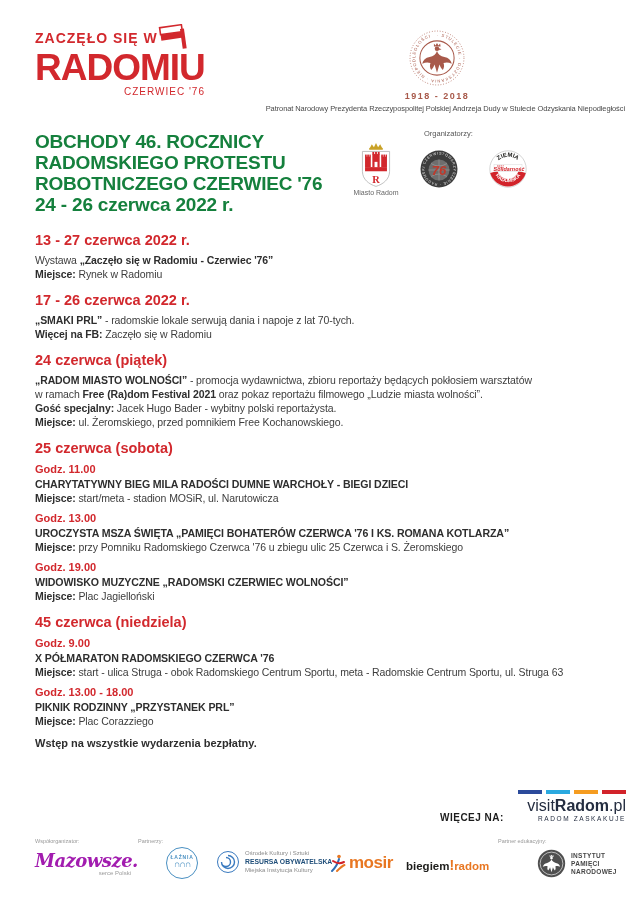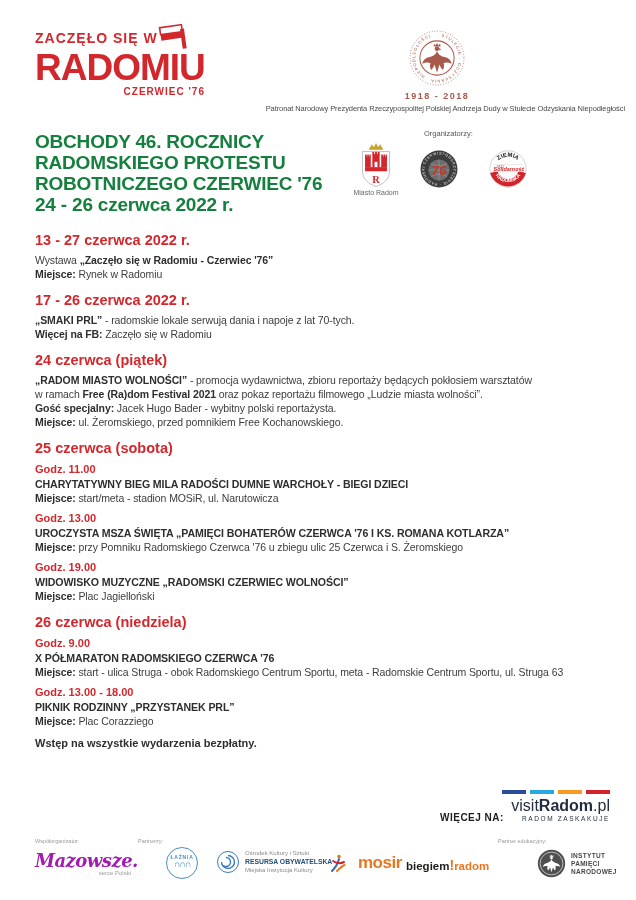--- a/index.html
+++ b/index.html
@@ -3,21 +3,21 @@
 <meta charset="utf-8">
 <style>
   html,body{margin:0;padding:0;background:#e9e9e9;}
   .page{position:relative;width:636px;height:900px;background:#ffffff;margin:0 auto;
         font-family:"Liberation Sans",sans-serif;overflow:hidden;}
 
   
   .logo{position:absolute;left:35px;top:30px;width:170px;color:#d2282d;}
   .logo-top{font-size:14px;font-weight:700;letter-spacing:1px;}
   .logo-main{font-size:37px;font-weight:700;letter-spacing:-1px;line-height:40px;margin-top:2px;}
-  .logo-sub{font-size:10px;font-weight:700;text-align:right;letter-spacing:1px;margin-top:-2px;}
+  .logo-sub{font-size:10px;font-weight:400;text-align:right;letter-spacing:1px;margin-top:-2px;}
   .logo-flag{position:absolute;left:116px;top:-6px;}
 
   
   .seal{position:absolute;left:404px;top:30px;width:66px;text-align:center;color:#a8594a;}
   .seal-years{font-size:9px;font-weight:700;letter-spacing:1.5px;margin-top:1px;}
 
   .patronage{position:absolute;right:11px;top:104px;font-size:7.5px;color:#4a4a4a;
              white-space:nowrap;letter-spacing:-0.1px;}
 
   
@@ -34,42 +34,42 @@
   .date-heading:first-child{margin-top:0;}
   .time{font-size:11px;font-weight:700;color:#d2282d;line-height:12px;margin:7px 0 2px;}
   .line{font-size:10.5px;line-height:14px;color:#3d3d3d;letter-spacing:-0.1px;}
   .line b{font-weight:700;color:#2e2e2e;}
   .tl{font-size:10.6px;line-height:14px;font-weight:700;color:#2e2e2e;letter-spacing:-0.1px;}
   .note{font-size:11px;font-weight:700;color:#2e2e2e;margin-top:9px;}
 
   
   .more-label{position:absolute;left:440px;top:812px;font-size:10px;font-weight:700;
               letter-spacing:0.5px;color:#1c1c1c;}
-  .visitradom{position:absolute;left:502px;top:790px;width:108px;}
+  .visitradom{position:absolute;left:518px;top:790px;width:108px;}
   .vr-bars{display:flex;gap:4px;height:4px;}
   .vr-bars span{flex:1;height:4px;}
   .vr-b1{background:#2b4a9b;} .vr-b2{background:#2aa9e0;} .vr-b3{background:#f59c20;} .vr-b4{background:#d2232a;}
   .vr-text{font-size:16px;color:#242d40;text-align:right;margin-top:3px;line-height:17px;}
   .vr-text b{font-weight:700;}
   .vr-tag{font-size:6.5px;letter-spacing:1.6px;color:#242d40;text-align:right;margin-top:1px;}
 
   
   .flabel{position:absolute;font-size:5.5px;color:#999;}
   .mazowsze{position:absolute;left:35px;top:851px;width:96px;}
   .mz-name{font-family:"DejaVu Serif",serif;font-style:italic;font-weight:700;
            font-size:18px;color:#a21caf;letter-spacing:-0.5px;line-height:20px;text-align:center;}
   .mz-tag{font-size:6px;color:#9b9b9b;text-align:right;margin-top:-1px;}
   .laznia{position:absolute;left:166px;top:847px;width:30px;height:30px;border:1.4px solid #4a90c2;
           border-radius:50%;text-align:center;color:#4a90c2;}
   .lz-name{font-size:5px;font-weight:700;letter-spacing:0.8px;margin-top:6px;}
   .lz-arch{font-size:9px;line-height:8px;letter-spacing:-1px;}
   .resursa{position:absolute;left:216px;top:849px;display:flex;align-items:center;gap:5px;}
   .rs-l1,.rs-l3{font-size:6px;color:#8a8a8a;line-height:8px;}
   .rs-l2{font-size:6.8px;font-weight:700;color:#1f4e79;line-height:9px;}
-  .mosir{position:absolute;left:328px;top:853px;display:flex;align-items:center;gap:12px;}
+  .mosir{position:absolute;left:328px;top:853px;display:flex;align-items:center;gap:3px;}
   .mosir-name{font-size:17px;font-weight:700;color:#e87722;letter-spacing:-0.5px;}
   .biegiem{position:absolute;left:406px;top:857px;font-size:11.5px;font-weight:700;}
   .bg-black{color:#1d1d1b;} .bg-bar{color:#e87722;font-size:14px;font-weight:700;} .bg-orange{color:#e87722;}
   .ipn{position:absolute;left:537px;top:849px;display:flex;align-items:center;gap:5px;}
   .ipn-text div{font-size:6.5px;font-weight:700;color:#474747;line-height:8px;letter-spacing:0.3px;}
 </style>
 </head>
 <body>
 
 <div class="page">
@@ -195,21 +195,21 @@
     <div class="line"><b>Miejsce:</b><span> start/meta - stadion MOSiR, ul. Narutowicza</span></div>
 
     <div class="time">Godz. 13.00</div>
     <div class="tl">UROCZYSTA MSZA ŚWIĘTA „PAMIĘCI BOHATERÓW CZERWCA '76 I KS. ROMANA KOTLARZA”</div>
     <div class="line"><b>Miejsce:</b><span> przy Pomniku Radomskiego Czerwca '76 u zbiegu ulic 25 Czerwca i S. Żeromskiego</span></div>
 
     <div class="time">Godz. 19.00</div>
     <div class="tl">WIDOWISKO MUZYCZNE „RADOMSKI CZERWIEC WOLNOŚCI”</div>
     <div class="line"><b>Miejsce:</b><span> Plac Jagielloński</span></div>
 
-    <div class="date-heading">26 czerwca (niedziela)</div>
+    <div class="date-heading">45 czerwca (niedziela)</div>
     <div class="time">Godz. 9.00</div>
     <div class="tl">X PÓŁMARATON RADOMSKIEGO CZERWCA '76</div>
     <div class="line"><b>Miejsce:</b><span> start - ulica Struga - obok Radomskiego Centrum Sportu, meta - Radomskie Centrum Sportu, ul. Struga 63</span></div>
 
     <div class="time">Godz. 13.00 - 18.00</div>
     <div class="tl">PIKNIK RODZINNY „PRZYSTANEK PRL”</div>
     <div class="line"><b>Miejsce:</b><span> Plac Corazziego</span></div>
 
     <div class="note">Wstęp na wszystkie wydarzenia bezpłatny.</div>
   </div>

